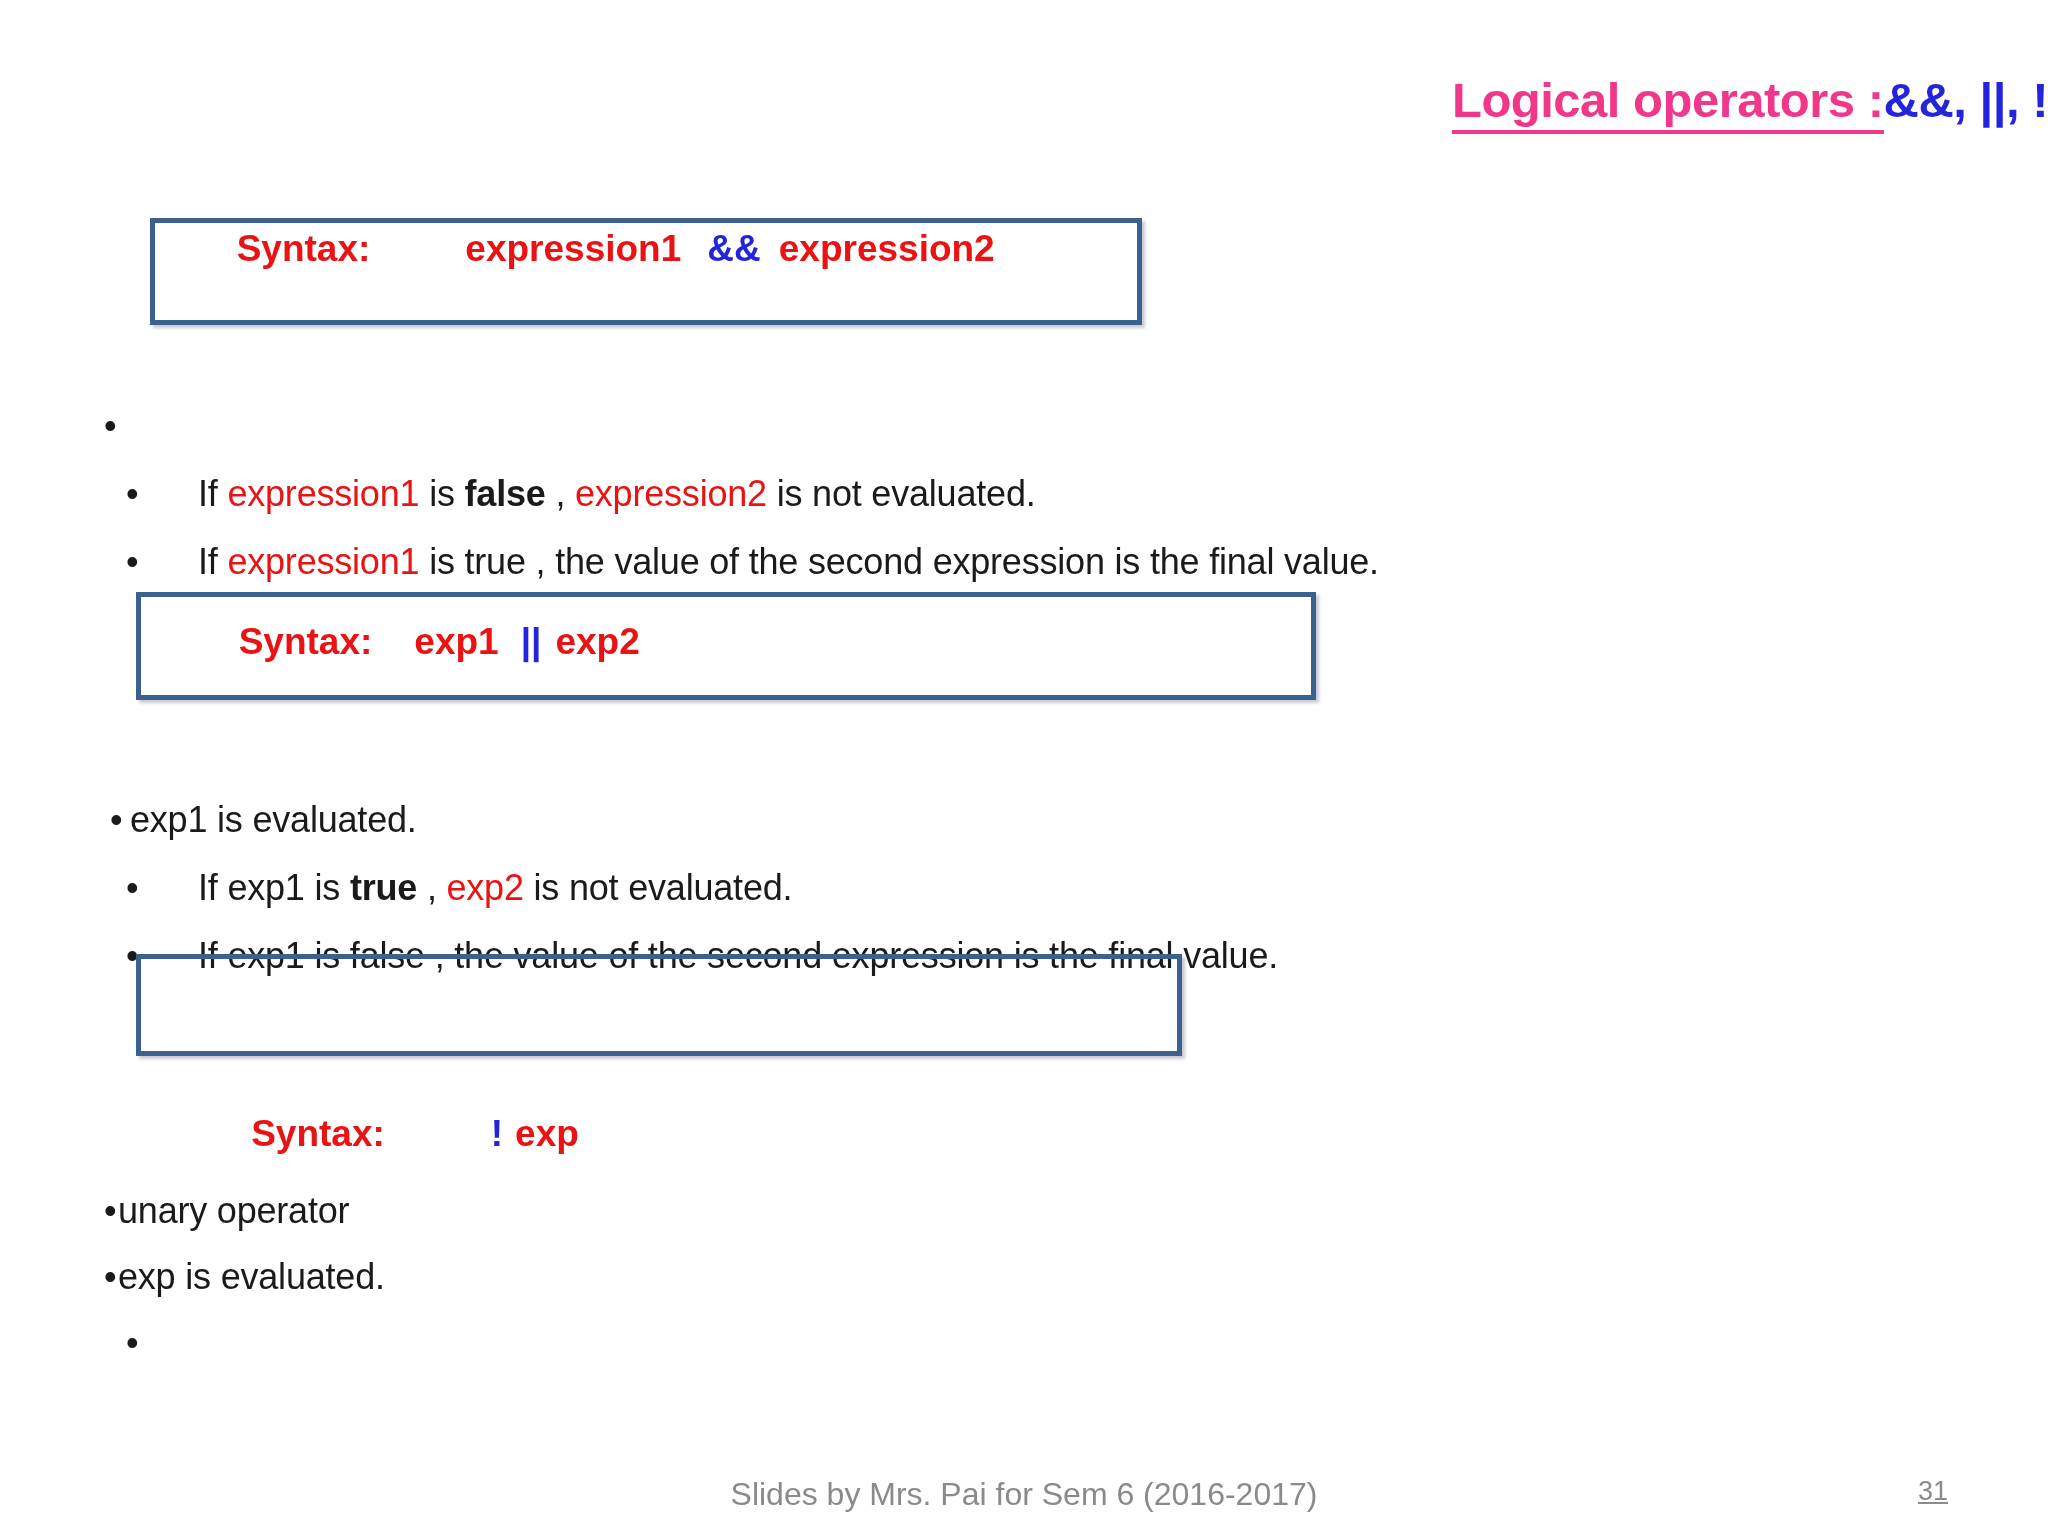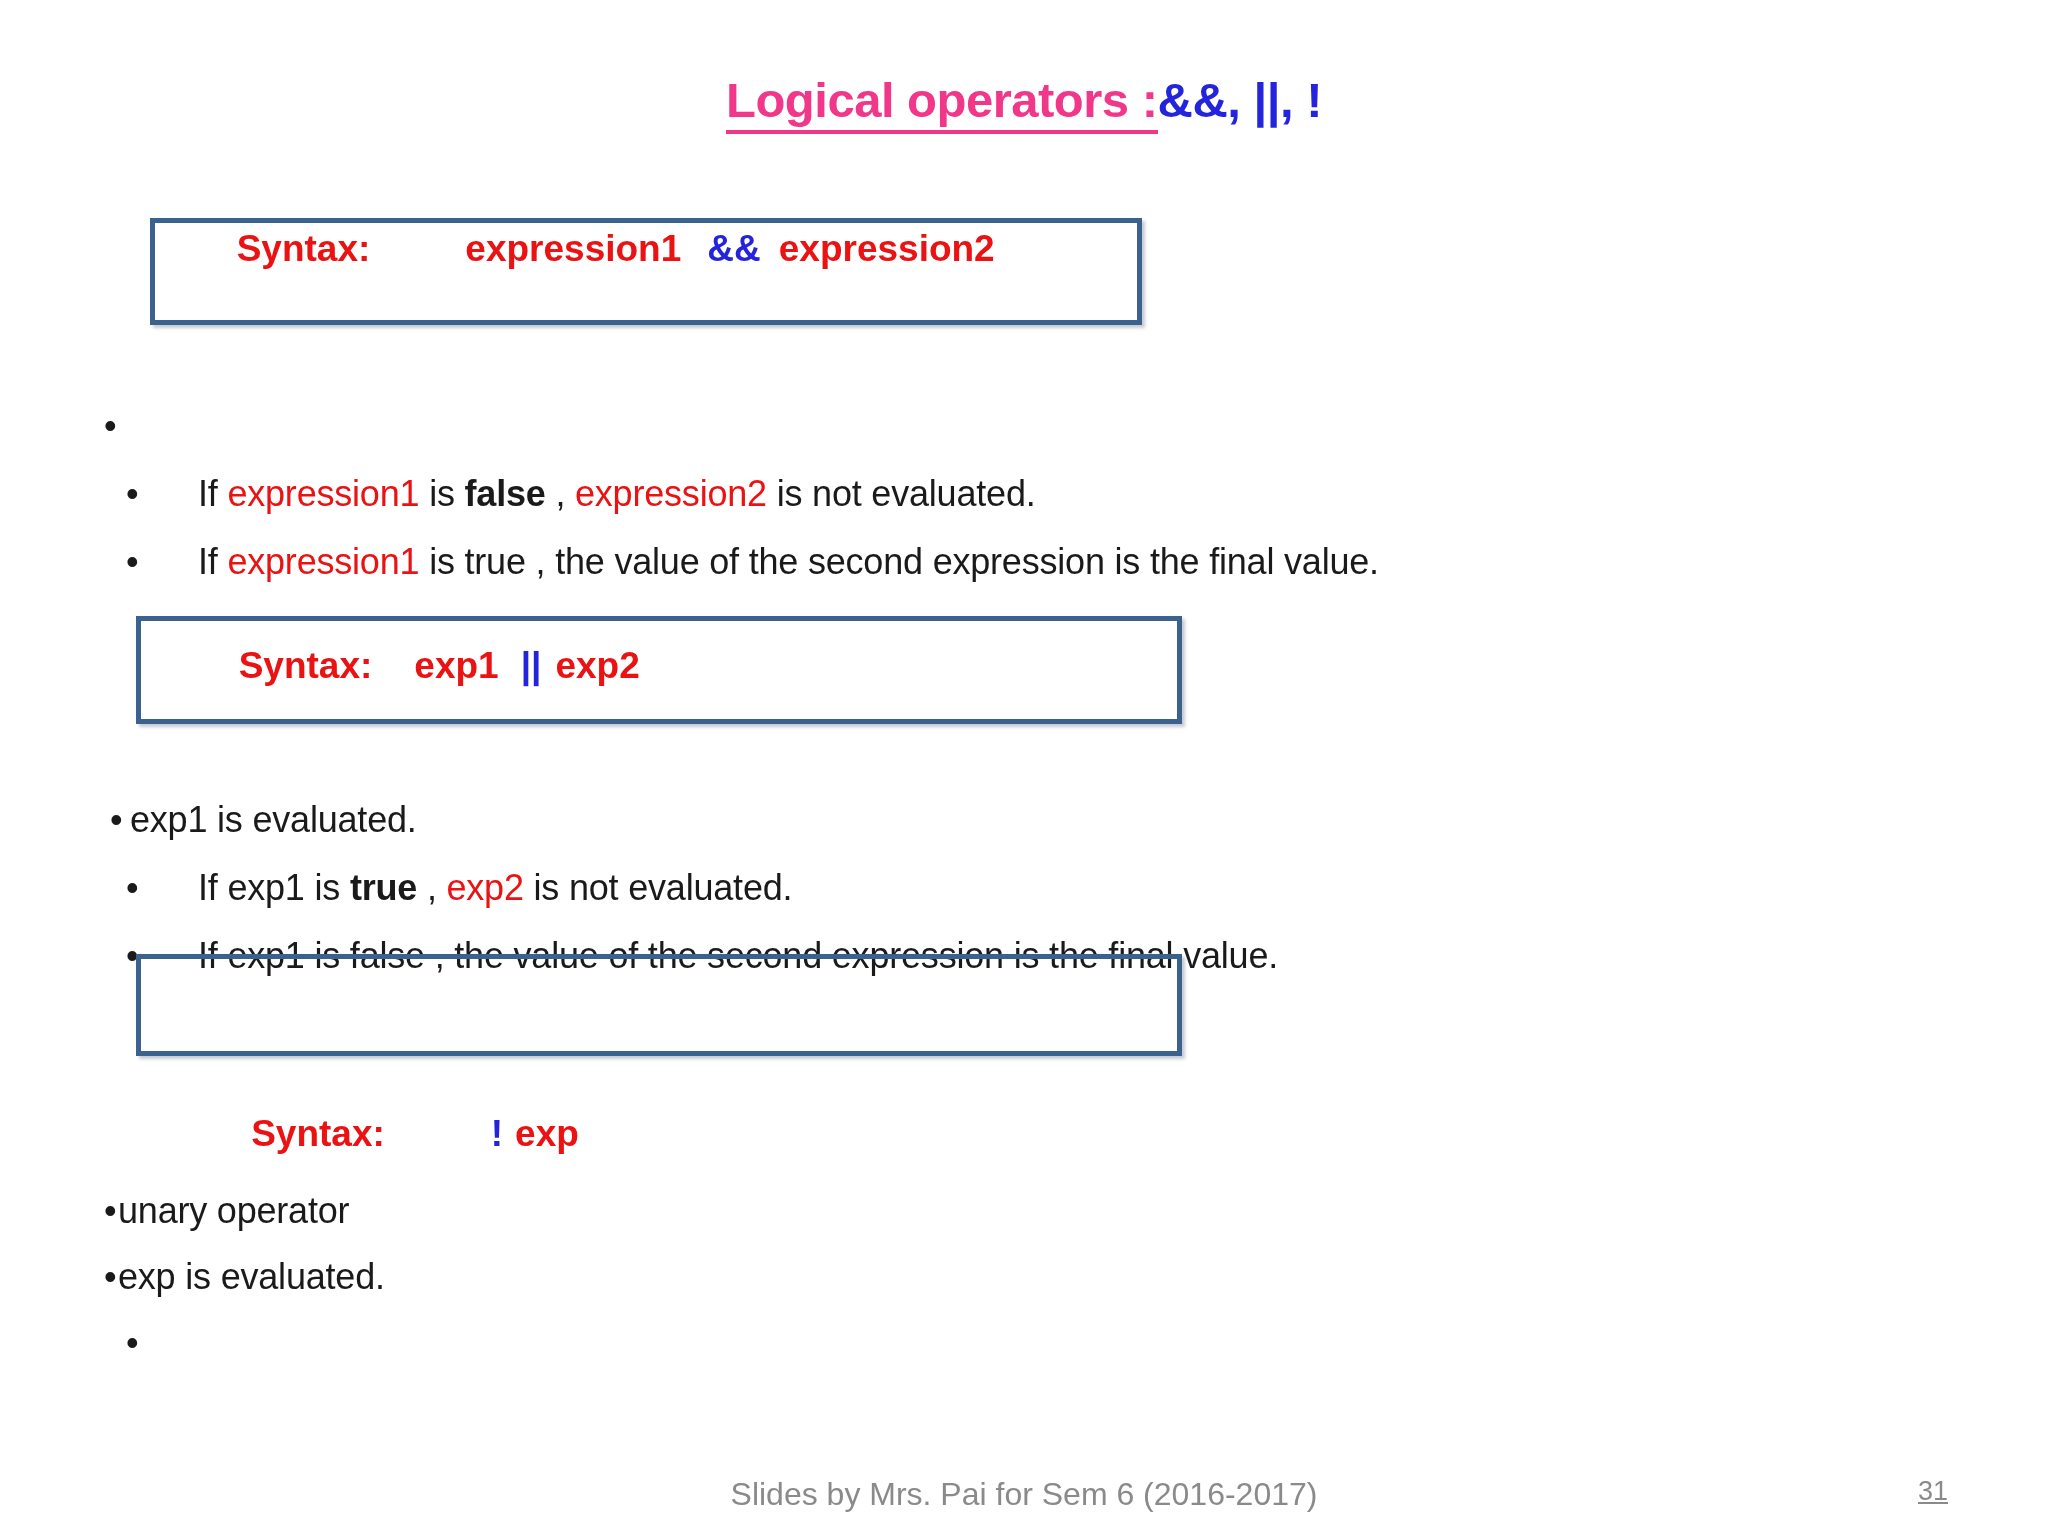--- a/index.html
+++ b/index.html
@@ -2,32 +2,32 @@
 <html><head>
 <meta charset="utf-8">
 <style>
   html,body{margin:0;padding:0;background:#ffffff;}
   #slide{
     position:relative;width:2048px;height:1536px;background:#ffffff;overflow:hidden;
     font-family:"Liberation Sans","DejaVu Sans",sans-serif;color:#1a1a1a;
   }
   
   .title{
-    position:absolute;top:68px;left:0;width:100%;text-align:center;
+    position:absolute;top:68px;left:0;width:100%;text-align:right;
     font-size:49px;line-height:64px;letter-spacing:-0.5px;white-space:pre;
   }
   .title .t-main{color:var(--pink);font-weight:600;border-bottom:4px solid var(--pink);padding-bottom:3px;}
   .title .t-ops{color:var(--blue);font-weight:700;}
   
   .sbox{
     position:absolute;border:5px solid var(--border);box-sizing:border-box;background:transparent;
     box-shadow:3px 3px 3px rgba(130,140,155,0.45);
   }
   .sbox1{left:150px;top:218px;width:992px;height:107px;}
-  .sbox2{left:136px;top:592px;width:1046px;height:108px;margin-top:24px;}
+  .sbox2{left:136px;top:592px;width:1180px;height:108px;}
   .sbox3{left:136px;top:954px;width:1046px;height:102px;}
   .sline{
     position:absolute;white-space:pre;font-size:37px;font-weight:700;line-height:44px;
   }
   .sbox1 .sline{left:20px;bottom:5px;}
   .sbox2 .sline{left:36px;bottom:-13px;}
   .sline-not{left:210px;top:1068px;}
   .red{color:var(--red);text-align:center;}
   .blue{color:var(--blue);}
   .bold{font-weight:700;margin-top:39px;}

